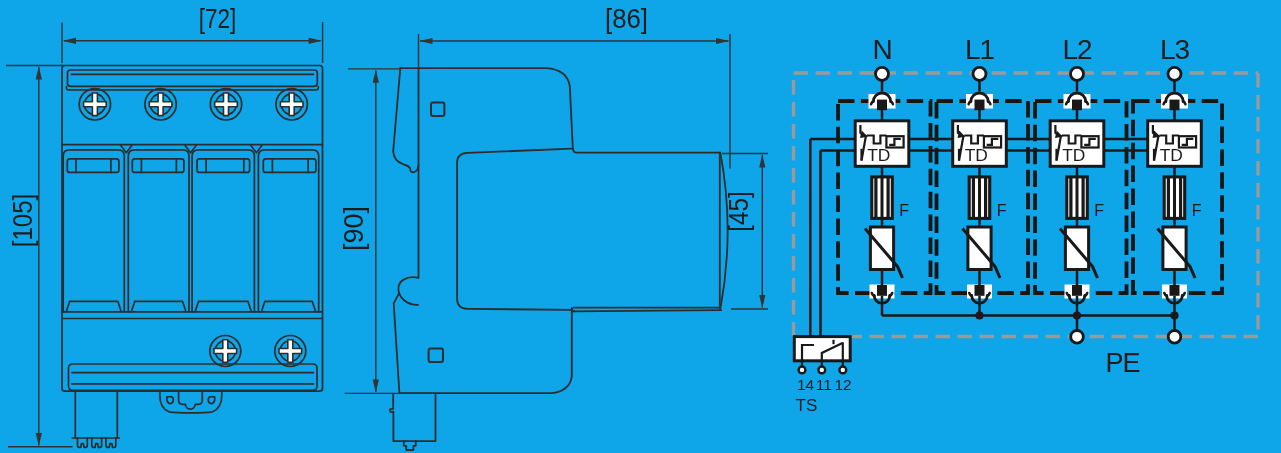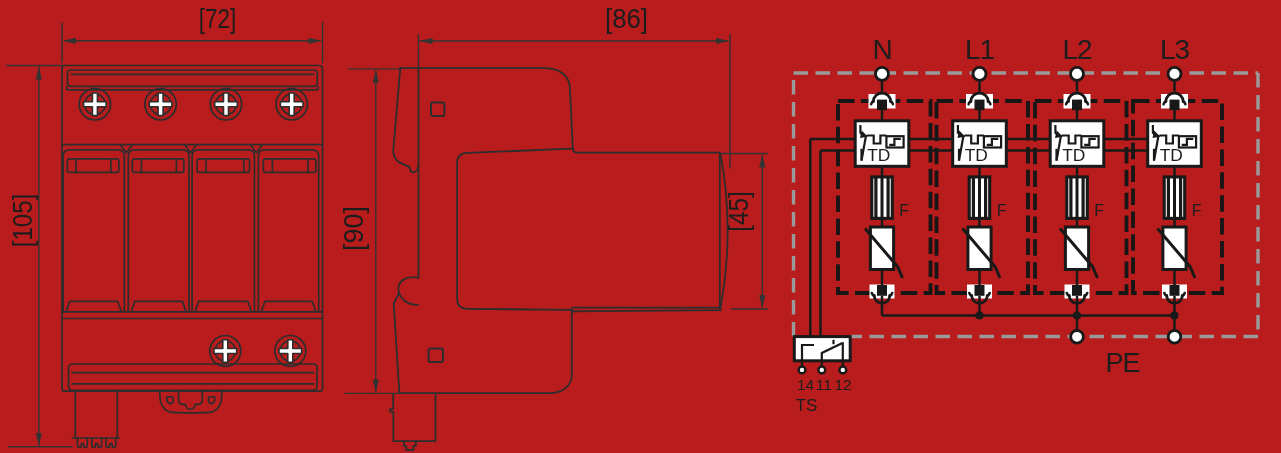--- a/index.html
+++ b/index.html
@@ -1,16 +1,16 @@
 <!DOCTYPE html>
 <html><head>
 <meta charset="utf-8">
 <style>
   html,body{margin:0;padding:0;background:#fff;}
-  #page{position:relative;width:1281px;height:453px;background:#b91c1c;overflow:hidden;
+  #page{position:relative;width:1281px;height:453px;background:#0ea5e9;overflow:hidden;
         font-family:"Liberation Sans", sans-serif;}
   svg{position:absolute;left:0;top:0;}
   text{fill:#1d1d1d;}
 </style>
 </head>
 <body>
 <div id="page">
 <svg width="1281" height="453" viewBox="0 0 1281 453">
 
 <g stroke="#2d2d2d" stroke-width="1.7" fill="none" stroke-linejoin="round" stroke-linecap="round">

